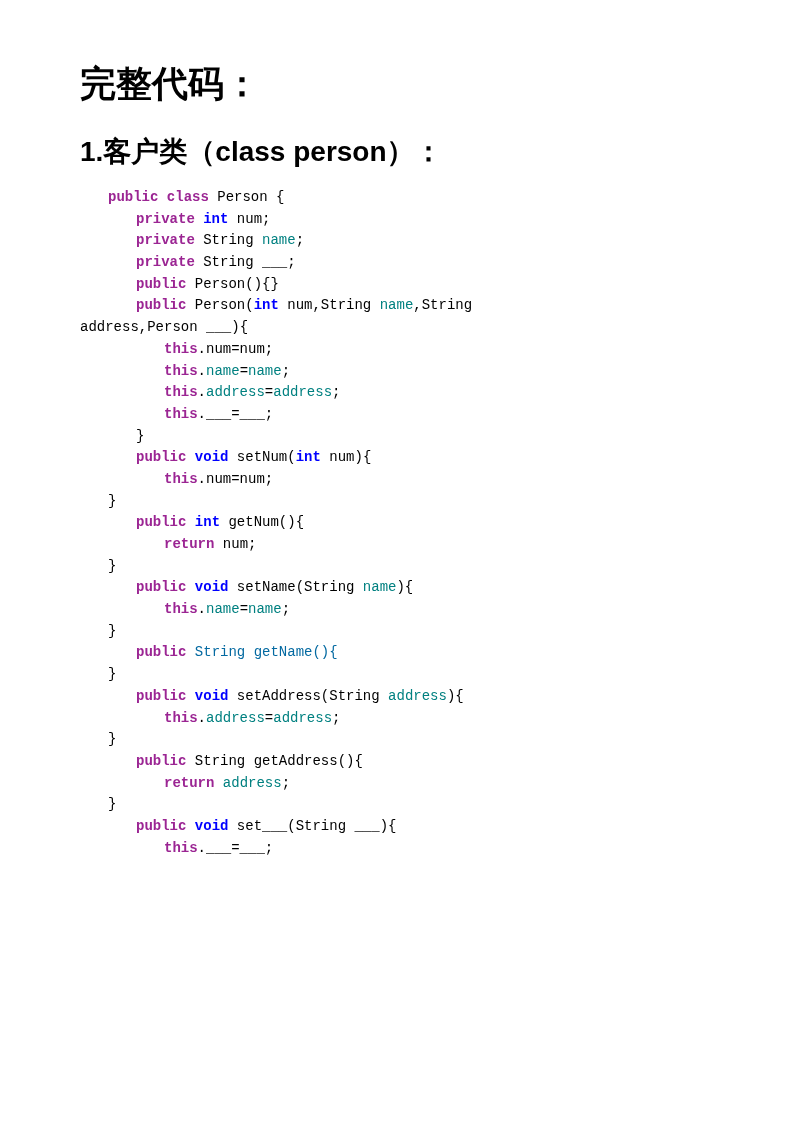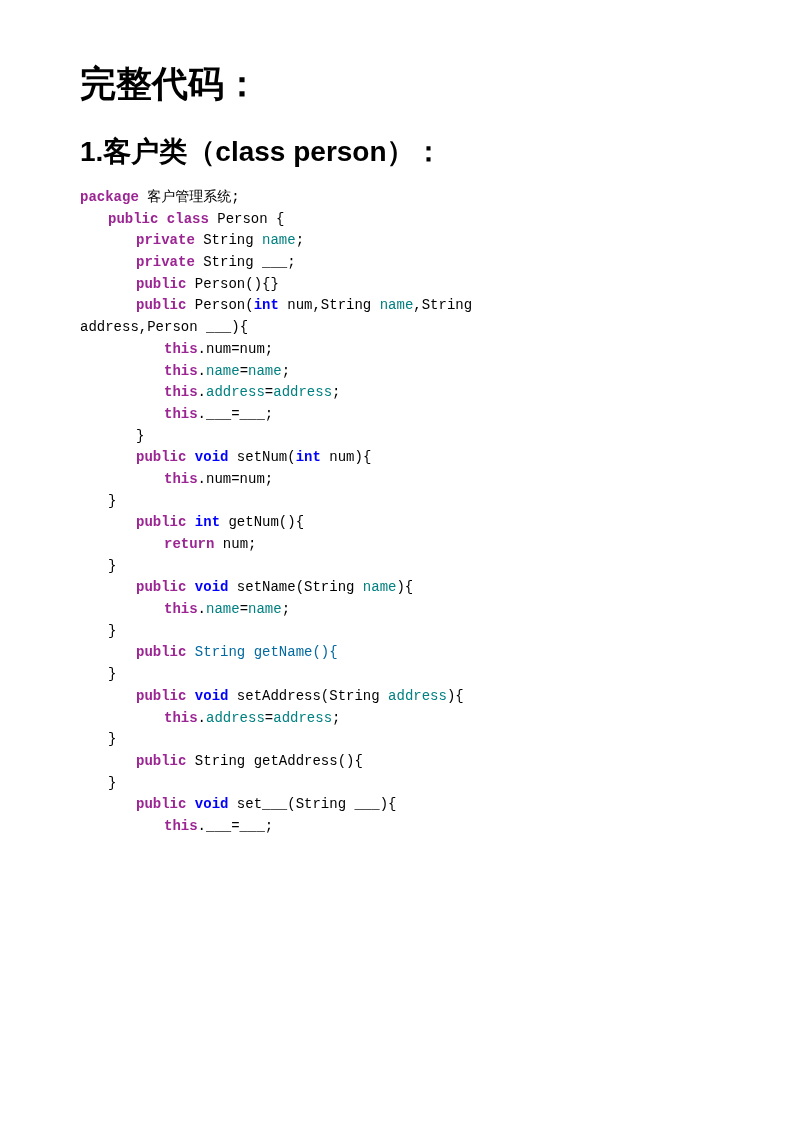--- a/index.html
+++ b/index.html
@@ -44,22 +44,22 @@
     }
   </style>
 </head>
 <body>
 
 <h1 class="main-title">完整代码：</h1>
 
 <h2 class="section-title">1.客户类（class person）：</h2>
 
 <div class="code-container" id="code-render">
-    <span class="line" style="display: block; padding-left: 0px; font-family: &quot;Courier New&quot;, Courier, monospace; font-size: 14px; line-height: 1.55;"><span style="color: rgb(155, 37, 147); font-weight: bold;">package</span><span style="color: rgb(0, 0, 0);"> 客户管理系统;</span></span>
     <span class="line" style="display: block; padding-left: 28px; font-family: &quot;Courier New&quot;, Courier, monospace; font-size: 14px; line-height: 1.55;"><span style="color: rgb(155, 37, 147); font-weight: bold;">public</span><span style="color: rgb(0, 0, 0);"> </span><span style="color: rgb(155, 37, 147); font-weight: bold;">class</span><span style="color: rgb(0, 0, 0);"> Person {</span></span>
+    <span class="line" style="display: block; padding-left: 56px; font-family: &quot;Courier New&quot;, Courier, monospace; font-size: 14px; line-height: 1.55;"><span style="color: rgb(155, 37, 147); font-weight: bold;">private</span><span style="color: rgb(0, 0, 0);"> </span><span style="color: rgb(0, 0, 255); font-weight: bold;">int</span><span style="color: rgb(0, 0, 0);"> num;</span></span>
     <span class="line" style="display: block; padding-left: 56px; font-family: &quot;Courier New&quot;, Courier, monospace; font-size: 14px; line-height: 1.55;"><span style="color: rgb(155, 37, 147); font-weight: bold;">private</span><span style="color: rgb(0, 0, 0);"> String </span><span style="color: rgb(0, 128, 128);">name</span><span style="color: rgb(0, 0, 0);">;</span></span>
     <span class="line" style="display: block; padding-left: 56px; font-family: &quot;Courier New&quot;, Courier, monospace; font-size: 14px; line-height: 1.55;"><span style="color: rgb(155, 37, 147); font-weight: bold;">private</span><span style="color: rgb(0, 0, 0);"> String ___;</span></span>
     <span class="line" style="display: block; padding-left: 0px; font-family: &quot;Courier New&quot;, Courier, monospace; font-size: 14px; line-height: 1.55;"><span style="color: rgb(0, 0, 0);"></span></span>
     <span class="line" style="display: block; padding-left: 56px; font-family: &quot;Courier New&quot;, Courier, monospace; font-size: 14px; line-height: 1.55;"><span style="color: rgb(155, 37, 147); font-weight: bold;">public</span><span style="color: rgb(0, 0, 0);"> Person(){}</span></span>
     <span class="line" style="display: block; padding-left: 0px; font-family: &quot;Courier New&quot;, Courier, monospace; font-size: 14px; line-height: 1.55;"><span style="color: rgb(0, 0, 0);"></span></span>
     <span class="line" style="display: block; padding-left: 56px; font-family: &quot;Courier New&quot;, Courier, monospace; font-size: 14px; line-height: 1.55;"><span style="color: rgb(155, 37, 147); font-weight: bold;">public</span><span style="color: rgb(0, 0, 0);"> Person(</span><span style="color: rgb(0, 0, 255); font-weight: bold;">int</span><span style="color: rgb(0, 0, 0);"> num,String </span><span style="color: rgb(0, 128, 128);">name</span><span style="color: rgb(0, 0, 0);">,String</span></span>
     <span class="line" style="display: block; padding-left: 0px; font-family: &quot;Courier New&quot;, Courier, monospace; font-size: 14px; line-height: 1.55;"><span style="color: rgb(0, 0, 0);">address,Person ___){</span></span>
     <span class="line" style="display: block; padding-left: 84px; font-family: &quot;Courier New&quot;, Courier, monospace; font-size: 14px; line-height: 1.55;"><span style="color: rgb(155, 37, 147); font-weight: bold;">this</span><span style="color: rgb(0, 0, 0);">.num=num;</span></span>
     <span class="line" style="display: block; padding-left: 84px; font-family: &quot;Courier New&quot;, Courier, monospace; font-size: 14px; line-height: 1.55;"><span style="color: rgb(155, 37, 147); font-weight: bold;">this</span><span style="color: rgb(0, 0, 0);">.</span><span style="color: rgb(0, 128, 128);">name</span><span style="color: rgb(0, 0, 0);">=</span><span style="color: rgb(0, 128, 128);">name</span><span style="color: rgb(0, 0, 0);">;</span></span>
     <span class="line" style="display: block; padding-left: 84px; font-family: &quot;Courier New&quot;, Courier, monospace; font-size: 14px; line-height: 1.55;"><span style="color: rgb(155, 37, 147); font-weight: bold;">this</span><span style="color: rgb(0, 0, 0);">.</span><span style="color: rgb(0, 128, 128);">address</span><span style="color: rgb(0, 0, 0);">=</span><span style="color: rgb(0, 128, 128);">address</span><span style="color: rgb(0, 0, 0);">;</span></span>
@@ -73,16 +73,17 @@
     <span class="line" style="display: block; padding-left: 28px; font-family: &quot;Courier New&quot;, Courier, monospace; font-size: 14px; line-height: 1.55;"><span style="color: rgb(0, 0, 0);">}</span></span>
     <span class="line" style="display: block; padding-left: 56px; font-family: &quot;Courier New&quot;, Courier, monospace; font-size: 14px; line-height: 1.55;"><span style="color: rgb(155, 37, 147); font-weight: bold;">public</span><span style="color: rgb(0, 0, 0);"> </span><span style="color: rgb(0, 0, 255); font-weight: bold;">void</span><span style="color: rgb(0, 0, 0);"> setName(String </span><span style="color: rgb(0, 128, 128);">name</span><span style="color: rgb(0, 0, 0);">){</span></span>
     <span class="line" style="display: block; padding-left: 84px; font-family: &quot;Courier New&quot;, Courier, monospace; font-size: 14px; line-height: 1.55;"><span style="color: rgb(155, 37, 147); font-weight: bold;">this</span><span style="color: rgb(0, 0, 0);">.</span><span style="color: rgb(0, 128, 128);">name</span><span style="color: rgb(0, 0, 0);">=</span><span style="color: rgb(0, 128, 128);">name</span><span style="color: rgb(0, 0, 0);">;</span></span>
     <span class="line" style="display: block; padding-left: 28px; font-family: &quot;Courier New&quot;, Courier, monospace; font-size: 14px; line-height: 1.55;"><span style="color: rgb(0, 0, 0);">}</span></span>
     <span class="line" style="display: block; padding-left: 56px; font-family: &quot;Courier New&quot;, Courier, monospace; font-size: 14px; line-height: 1.55;"><span style="color: rgb(155, 37, 147); font-weight: bold;">public</span><span style="color: #0369a1;"> String getName(){</span></span>
     <span class="line" style="display: block; padding-left: 28px; font-family: &quot;Courier New&quot;, Courier, monospace; font-size: 14px; line-height: 1.55;"><span style="color: rgb(0, 0, 0);">}</span></span>
     <span class="line" style="display: block; padding-left: 56px; font-family: &quot;Courier New&quot;, Courier, monospace; font-size: 14px; line-height: 1.55;"><span style="color: rgb(155, 37, 147); font-weight: bold;">public</span><span style="color: rgb(0, 0, 0);"> </span><span style="color: rgb(0, 0, 255); font-weight: bold;">void</span><span style="color: rgb(0, 0, 0);"> setAddress(String </span><span style="color: rgb(0, 128, 128);">address</span><span style="color: rgb(0, 0, 0);">){</span></span>
     <span class="line" style="display: block; padding-left: 84px; font-family: &quot;Courier New&quot;, Courier, monospace; font-size: 14px; line-height: 1.55;"><span style="color: rgb(155, 37, 147); font-weight: bold;">this</span><span style="color: rgb(0, 0, 0);">.</span><span style="color: rgb(0, 128, 128);">address</span><span style="color: rgb(0, 0, 0);">=</span><span style="color: rgb(0, 128, 128);">address</span><span style="color: rgb(0, 0, 0);">;</span></span>
     <span class="line" style="display: block; padding-left: 28px; font-family: &quot;Courier New&quot;, Courier, monospace; font-size: 14px; line-height: 1.55;"><span style="color: rgb(0, 0, 0);">}</span></span>
     <span class="line" style="display: block; padding-left: 56px; font-family: &quot;Courier New&quot;, Courier, monospace; font-size: 14px; line-height: 1.55;"><span style="color: rgb(155, 37, 147); font-weight: bold;">public</span><span style="color: rgb(0, 0, 0);"> String getAddress(){</span></span>
+    <span class="line" style="display: block; padding-left: 84px; font-family: &quot;Courier New&quot;, Courier, monospace; font-size: 14px; line-height: 1.55;"><span style="color: rgb(155, 37, 147); font-weight: bold;">return</span><span style="color: rgb(0, 0, 0);"> </span><span style="color: rgb(0, 128, 128);">address</span><span style="color: rgb(0, 0, 0);">;</span></span>
     <span class="line" style="display: block; padding-left: 28px; font-family: &quot;Courier New&quot;, Courier, monospace; font-size: 14px; line-height: 1.55;"><span style="color: rgb(0, 0, 0);">}</span></span>
     <span class="line" style="display: block; padding-left: 56px; font-family: &quot;Courier New&quot;, Courier, monospace; font-size: 14px; line-height: 1.55;"><span style="color: rgb(155, 37, 147); font-weight: bold;">public</span><span style="color: rgb(0, 0, 0);"> </span><span style="color: rgb(0, 0, 255); font-weight: bold;">void</span><span style="color: rgb(0, 0, 0);"> set___(String ___){</span></span>
     <span class="line" style="display: block; padding-left: 84px; font-family: &quot;Courier New&quot;, Courier, monospace; font-size: 14px; line-height: 1.55;"><span style="color: rgb(155, 37, 147); font-weight: bold;">this</span><span style="color: rgb(0, 0, 0);">.___=___;</span></span>
   </div>
 
 </body></html>

